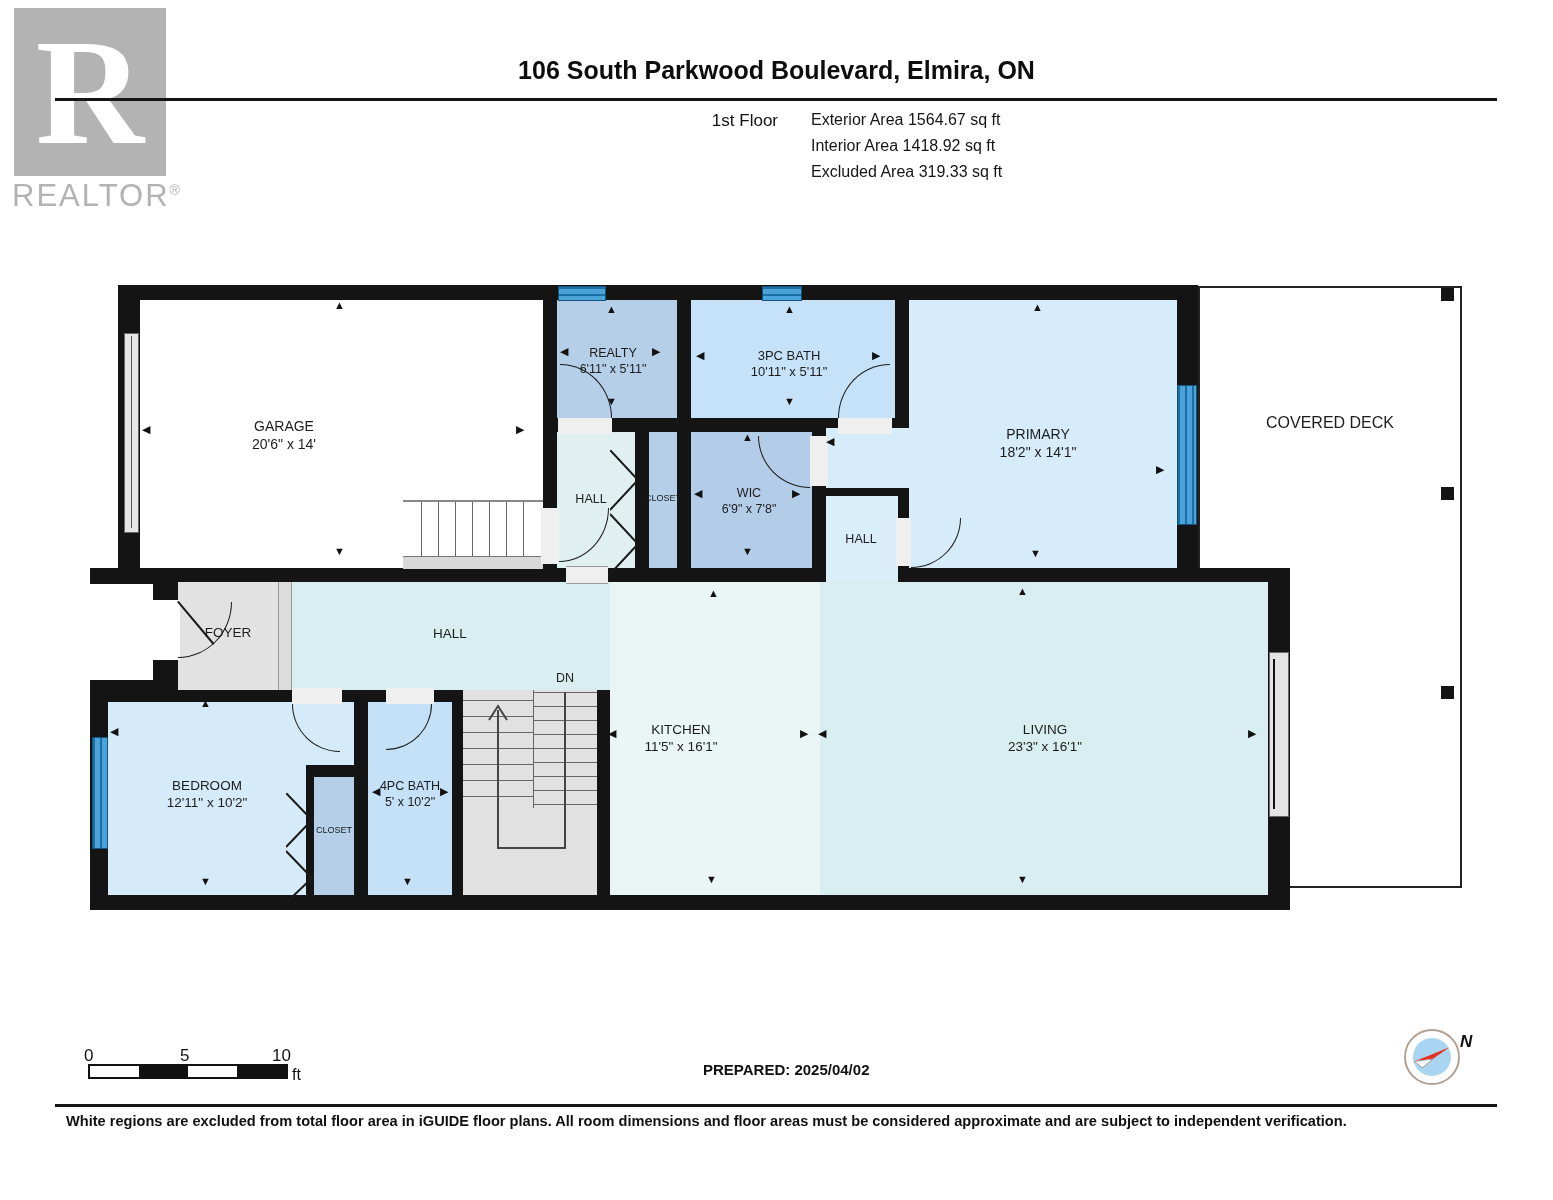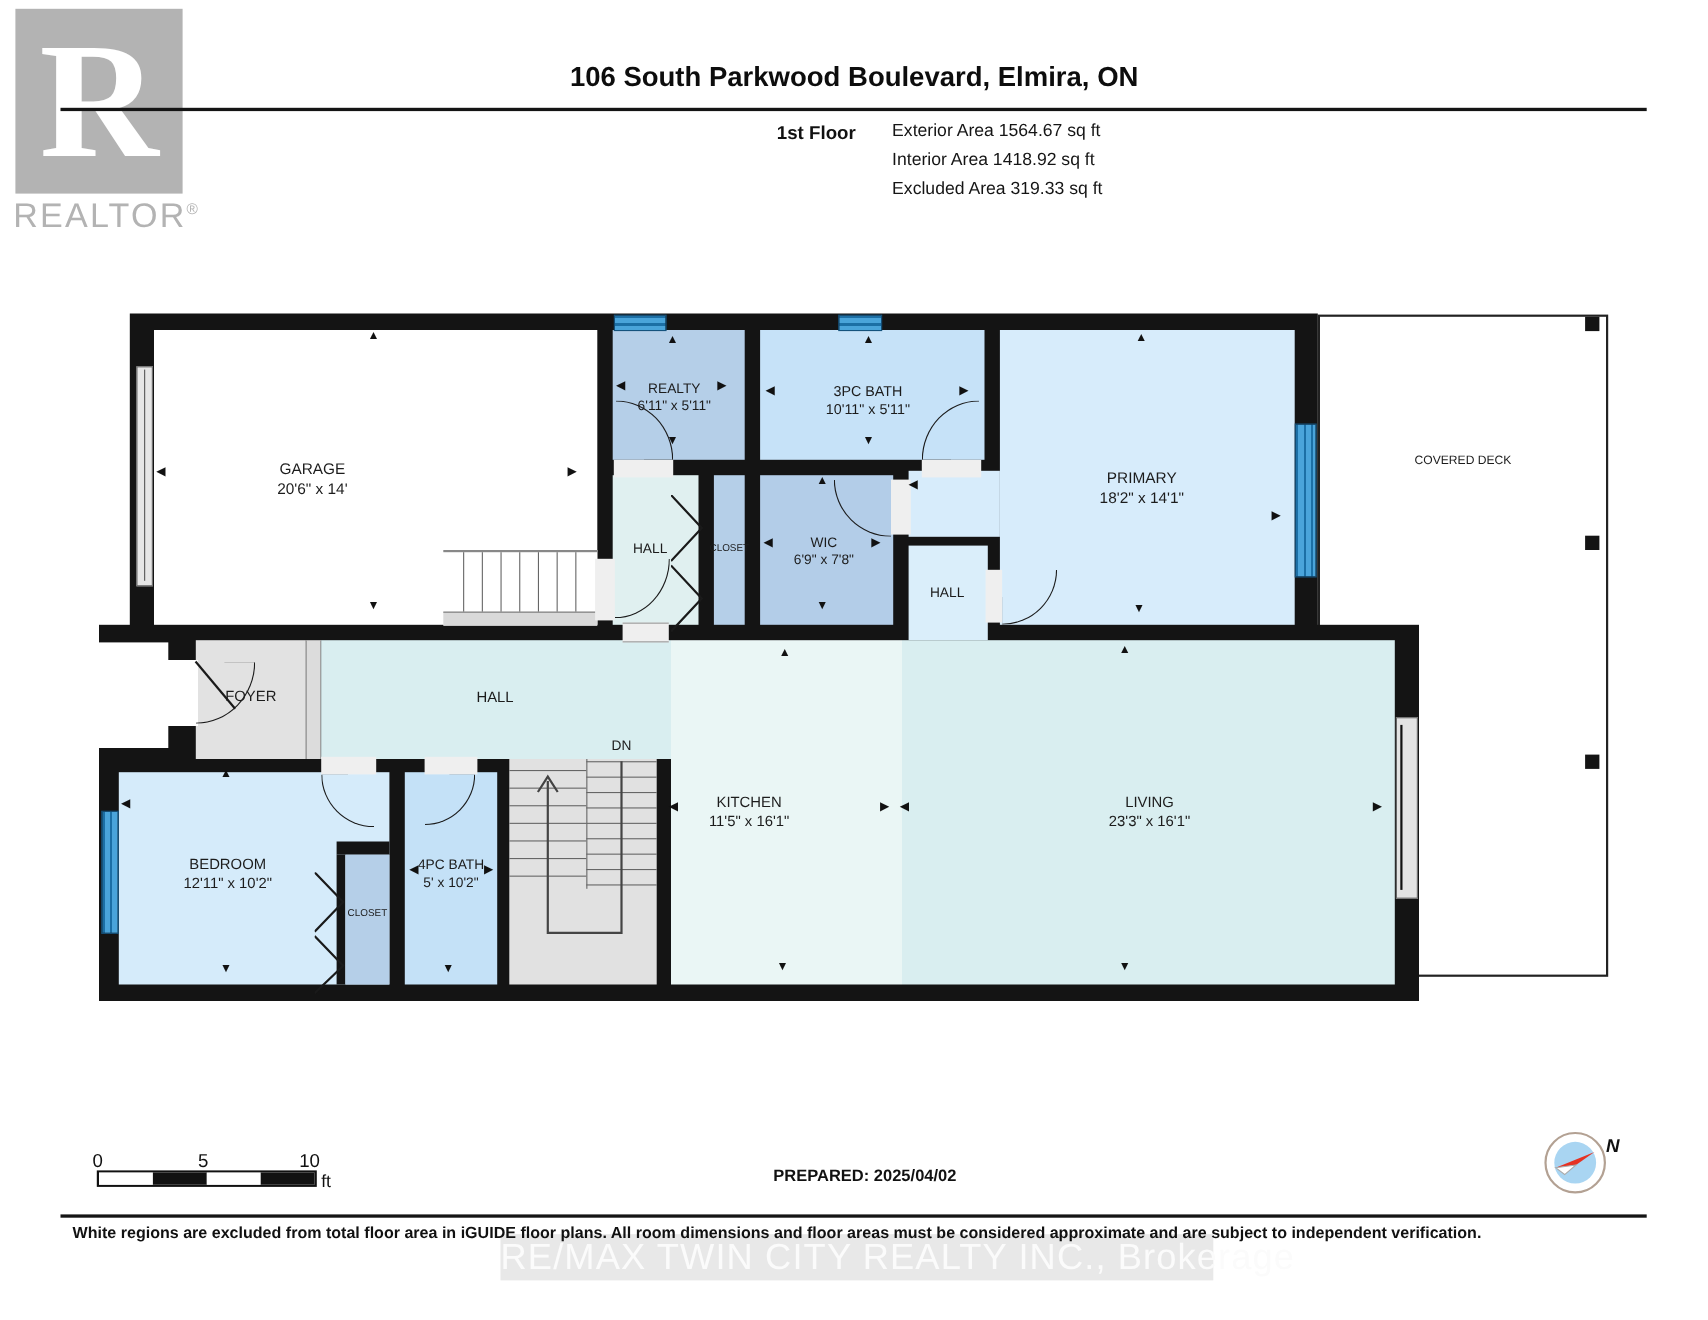--- a/index.html
+++ b/index.html
@@ -42,33 +42,33 @@
               display:flex;align-items:center;justify-content:center;">
     <span style="font-family:'Liberation Serif',serif;font-weight:bold;font-size:150px;color:#fff;line-height:1;">R</span>
   </div>
   <div class="abs" style="left:12px;top:178px;font-size:31px;color:#b3b3b3;letter-spacing:2px;">
     <span>REALTOR</span><span style="font-size:14px;vertical-align:super;">®</span>
   </div>
 
   <div class="hdr-title">106 South Parkwood Boulevard, Elmira, ON</div>
   <div class="rule" style="left:55px;top:98px;width:1442px;height:3px;"></div>
 
-  <div class="abs" style="left:600px;top:111px;width:178px;text-align:right;font-size:17px;font-weight:bold;">1st Floor</div>
+  <div class="abs" style="left:600px;top:111px;width:178px;text-align:right;font-size:17px;font-weight:normal;">1st Floor</div>
   <div class="abs areas" style="left:793px;top:111px;">
     <div>Exterior Area 1564.67 sq ft</div>
     <div>Interior Area 1418.92 sq ft</div>
     <div>Excluded Area 319.33 sq ft</div>
   </div>
 
   <div class="abs" style="left:1198px;top:286px;width:264px;height:602px;background:#fff;
               border:2px solid #222;box-sizing:border-box;"></div>
   <div class="sq" style="left:1441px;top:288px;"></div>
   <div class="sq" style="left:1441px;top:487px;"></div>
   <div class="sq" style="left:1441px;top:686px;"></div>
-  <div class="lbl" style="left:1330px;top:413px;font-size:11px;">
+  <div class="lbl" style="left:1330px;top:413px;font-size:16px;">
     <span class="nm">COVERED DECK</span>
   </div>
 
   <div class="wall" style="left:118px;top:285px;width:1080px;height:295px;"></div>
   <div class="wall" style="left:90px;top:568px;width:1200px;height:342px;"></div>
 
   <div class="abs" style="left:90px;top:584px;width:63px;height:96px;background:#fff;"></div>
 
   <div class="room" style="left:140px;top:300px;width:403px;height:268px;background:#ffffff;"></div>
   <div class="room" style="left:557px;top:300px;width:120px;height:118px;background:#b5cfe8;"></div>
@@ -278,18 +278,17 @@
   <svg class="abs" style="left:1402px;top:1026px;" width="64" height="64" viewBox="0 0 64 64">
     <circle cx="30" cy="31" r="27" fill="#ffffff" stroke="#b3a193" stroke-width="2"></circle>
     <circle cx="30" cy="31" r="19" fill="#a9d5f2"></circle>
     <g transform="rotate(8 30 31)">
       <polygon points="13,38 46,19 31,33" fill="#e63223"></polygon>
       <polygon points="13,38 31,33 22,43" fill="#ffffff" stroke="#aaaaaa" stroke-width="1"></polygon>
     </g>
   </svg>
   <span class="abs" style="left:1460px;top:1032px;font-size:17px;font-weight:bold;font-style:italic;">N</span>
 
-  <div class="wm" style="left:455px;top:1122px;width:648px;height:42px;line-height:42px;">RE/MAX TWIN CITY REALTY INC.,  Brokerage</div>
 
   <div class="rule" style="left:55px;top:1104px;width:1442px;height:3px;"></div>
   <div class="abs" style="left:66px;top:1113px;width:1430px;font-size:14.6px;color:#111;font-weight:bold;">White regions are excluded from total floor area in iGUIDE floor plans. All room dimensions and floor areas must be considered approximate and are subject to independent verification.</div>
 
 </div>
 
 </body></html>

